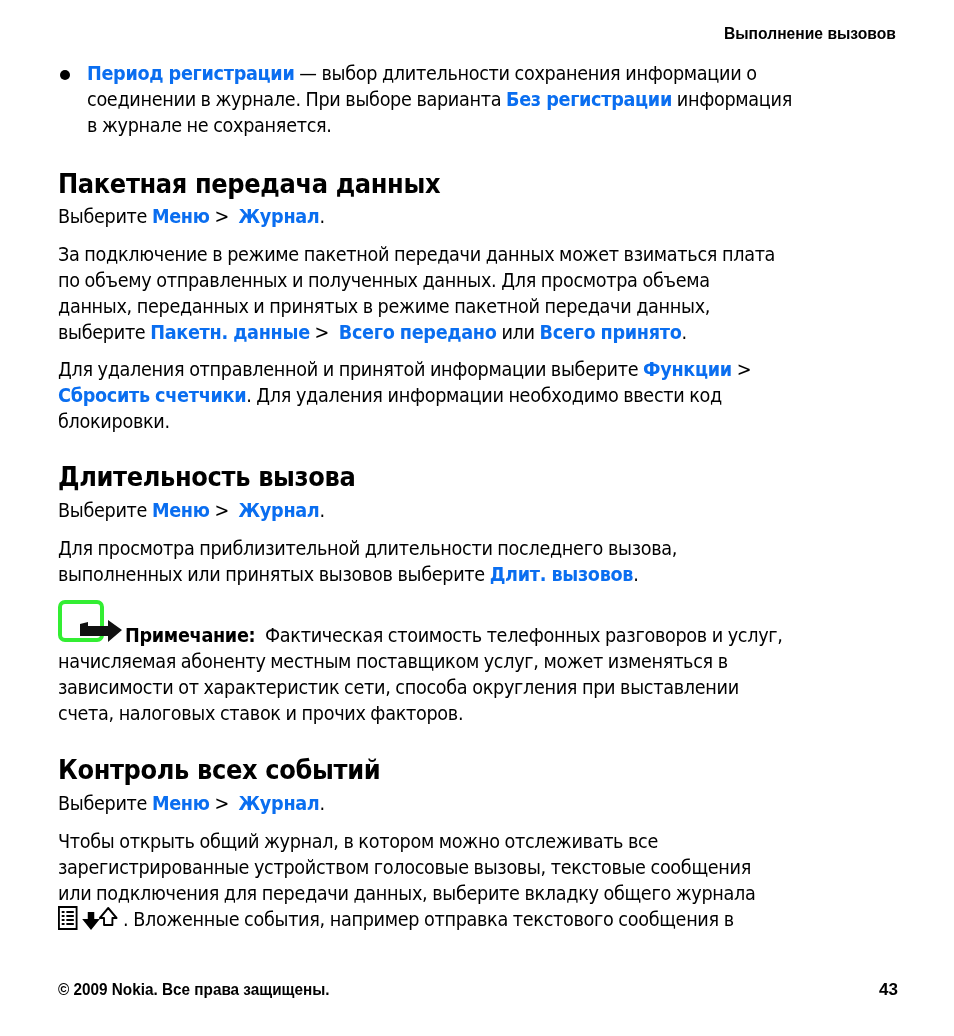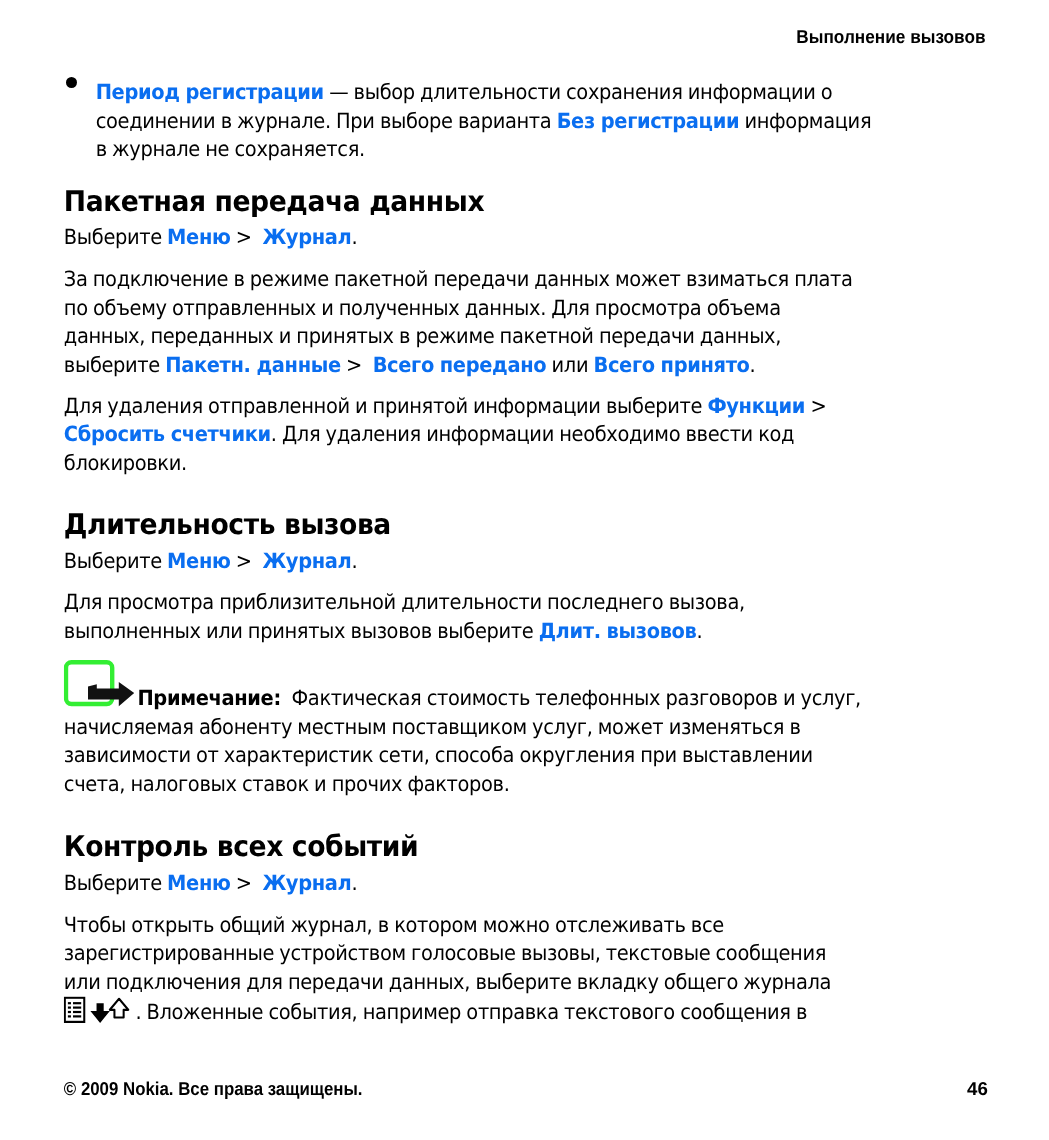--- a/index.html
+++ b/index.html
@@ -57,21 +57,21 @@
       left: 2px;
       top: 10px;
       width: 10px;
       height: 10px;
       border-radius: 50%;
       background: #000;
     }
     .bullet-text {
       position: absolute;
       left: 29px;
-      top: 11px;
+      top: 0;
       width: 815px;
     }
     .bullet-text .txt { width: 880px; }
     h2 {
       margin: 0;
       font-family: "DejaVu Sans", sans-serif;
       font-weight: bold;
       font-size: 26px;
       line-height: 32px;
       letter-spacing: -0.4px;
@@ -182,14 +182,14 @@
               <rect x="9" y="17" width="8" height="2" fill="#000"></rect>
         </g>
         <g>
           <path d="M32 6 L39 6 L39 13 L45 13 L35.5 24 L26 13 L32 13 Z" fill="#000"></path>
           <path d="M54 2 L63 12 L58.5 12 L58.5 19 L49.5 19 L49.5 12 L45 12 Z" fill="#fff" stroke="#000" stroke-width="2" stroke-linejoin="round"></path>
         </g>
       </svg></span><span>. Вложенные события, например отправка текстового сообщения в</span></div>
   </div>
 
   <div class="footer-left">© 2009 Nokia. Все права защищены.</div>
-  <div class="footer-right">46</div>
+  <div class="footer-right">43</div>
 </div>
 
 </body></html>

